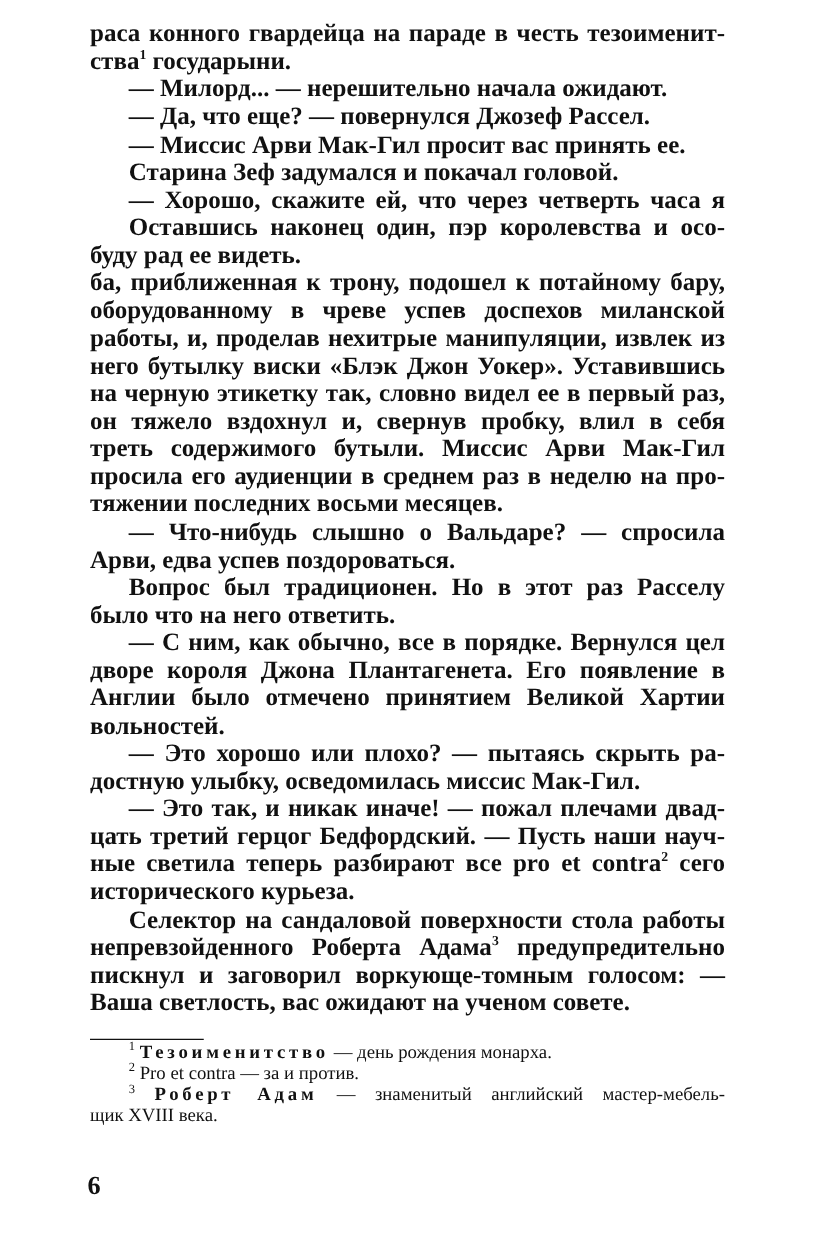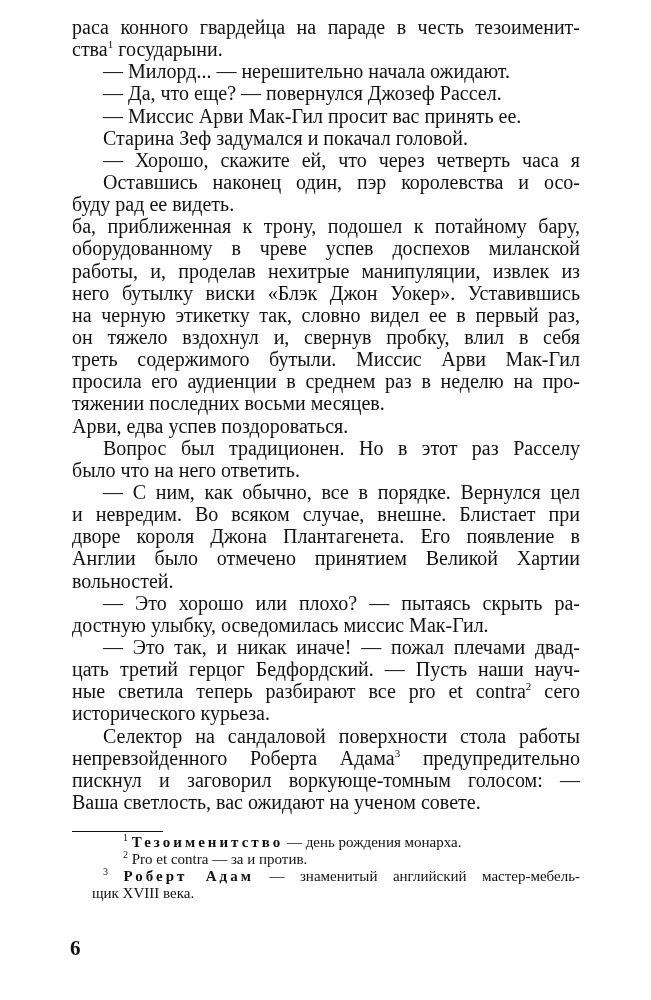--- a/index.html
+++ b/index.html
@@ -1,29 +1,29 @@
 <!DOCTYPE html>
 <html><head>
 <meta charset="utf-8">
 <style>
   html, body { margin: 0; padding: 0; background: #ffffff; }
   body { width: 651px; height: 1000px; position: relative; overflow: hidden;
          font-family: "Liberation Serif", "DejaVu Serif", serif; color: #111; }
   .page { position: absolute; left: 0; top: 0; width: 651px; height: 1000px; }
   .body-text { position: absolute; left: 72px; top: 16px; width: 508px; }
   .line { height: 22.15px; line-height: 22.15px; font-size: 20px; white-space: nowrap;
-          text-align: justify; text-align-last: justify; overflow: visible; }
+          text-align: justify; text-align-last: justify; overflow: visible; font-weight: bold; }
   .line.last { text-align-last: left; }
   .line.ind { padding-left: 31px; }
   sup { font-size: 11px; line-height: 0; vertical-align: 8px; }
   .rule { position: absolute; left: 72px; top: 831px; width: 91px; height: 0; border-top: 1.5px solid #111; }
   .notes { position: absolute; left: 72px; top: 834px; width: 508px; }
   .nline { height: 17px; line-height: 17px; font-size: 15px; white-space: nowrap;
            text-align: justify; text-align-last: justify; }
-  .nline.last { text-align-last: left; margin-left: 20px; }
+  .nline.last { text-align-last: left; }
   .nline.ind { padding-left: 31px; }
   .spaced { letter-spacing: 3px; font-weight: bold; }
   .nline sup { font-size: 10px; vertical-align: 6px; }
   .page-num { position: absolute; left: 70px; top: 936px; font-size: 21px; font-weight: bold; }
 </style>
 </head>
 <body>
 
 <div class="page">
   <div class="body-text" id="body">
@@ -38,25 +38,25 @@
       <div class="line last">буду рад ее видеть.</div>
       <div class="line">ба, приближенная к трону, подошел к потайному бару,</div>
       <div class="line">оборудованному в чреве успев доспехов миланской</div>
       <div class="line">работы, и, проделав нехитрые манипуляции, извлек из</div>
       <div class="line">него бутылку виски «Блэк Джон Уокер». Уставившись</div>
       <div class="line">на черную этикетку так, словно видел ее в первый раз,</div>
       <div class="line">он тяжело вздохнул и, свернув пробку, влил в себя</div>
       <div class="line">треть содержимого бутыли. Миссис Арви Мак-Гил</div>
       <div class="line">просила его аудиенции в среднем раз в неделю на про-</div>
       <div class="line last">тяжении последних восьми месяцев.</div>
+      <div class="line ind">— Что-нибудь слышно о Вальдаре? — спросила</div>
       <div class="line last">Арви, едва успев поздороваться.</div>
       <div class="line ind">Вопрос был традиционен. Но в этот раз Расселу</div>
       <div class="line last">было что на него ответить.</div>
       <div class="line ind">— С ним, как обычно, все в порядке. Вернулся цел</div>
-      <div class="line">и невредим. Во всяком случае, внешне. Блистает при</div>
       <div class="line">дворе короля Джона Плантагенета. Его появление в</div>
       <div class="line">Англии было отмечено принятием Великой Хартии</div>
       <div class="line last">вольностей.</div>
       <div class="line ind">— Это хорошо или плохо? — пытаясь скрыть ра-</div>
       <div class="line last">достную улыбку, осведомилась миссис Мак-Гил.</div>
       <div class="line ind">— Это так, и никак иначе! — пожал плечами двад-</div>
       <div class="line">цать третий герцог Бедфордский. — Пусть наши науч-</div>
       <div class="line">ные светила теперь разбирают все pro et contra<sup>2</sup> сего</div>
       <div class="line last">исторического курьеза.</div>
       <div class="line ind">Селектор на сандаловой поверхности стола работы</div>

